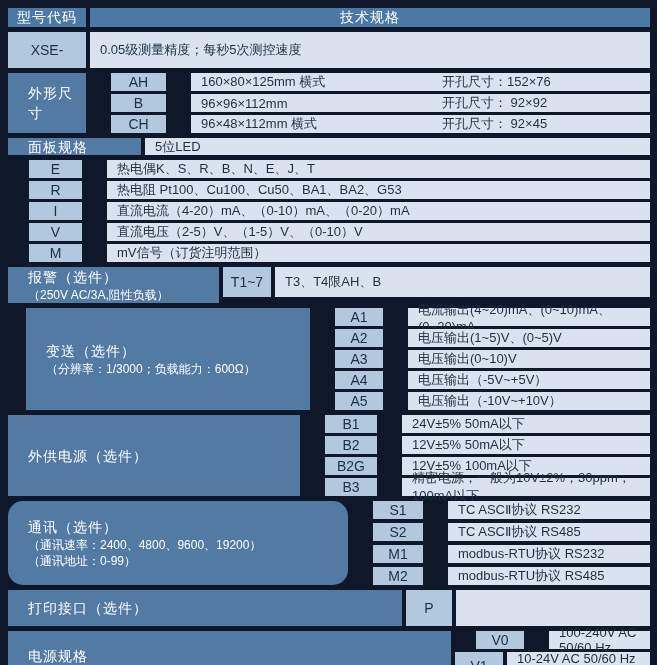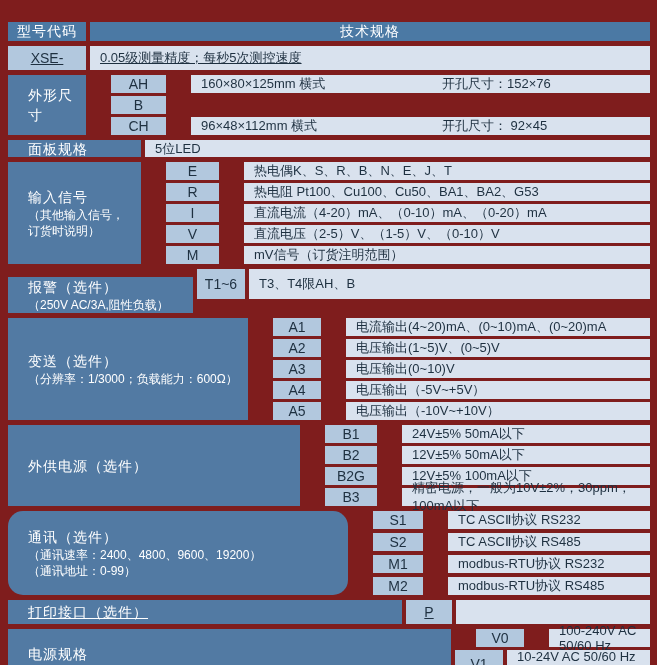--- a/index.html
+++ b/index.html
@@ -5,38 +5,38 @@
   :root{
     --header-bg:#4b79a4;
     --category-bg:#527aa3;
     --code-bg:#b2c8de;
     --desc-bg:#d9e2ee;
     --text-dark:#1e3040;
     --text-light:#ffffff;
   }
   *{box-sizing:border-box;margin:0;padding:0;}
   body{background:#ffffff;font-family:"Liberation Sans","DejaVu Sans",sans-serif;}
-  .page{width:657px;height:665px;background:#7f1d1d;padding:22px 7px 0 8px;overflow:hidden;}
+  .page{width:657px;height:665px;background:#0f172a;padding:8px 7px 0 8px;overflow:hidden;}
   .sec{display:flex;gap:4px;margin-bottom:5px;}
   .hd{background:var(--header-bg);color:var(--text-light);display:flex;align-items:center;justify-content:center;height:19px;font-size:14px;letter-spacing:1px;}
   .cat{background:var(--category-bg);color:var(--text-light);display:flex;flex-direction:column;justify-content:center;padding-left:20px;flex-shrink:0;}
   .cat-main{font-size:14px;line-height:20px;letter-spacing:1px;}
   .cat-note{font-size:12px;line-height:16px;}
   .rows{display:flex;flex-direction:column;gap:3px;flex:1;}
   .row{display:flex;gap:4px;}
   .code{background:var(--code-bg);color:var(--text-dark);display:flex;align-items:center;justify-content:center;font-size:14px;flex-shrink:0;}
   .desc{background:var(--desc-bg);color:var(--text-dark);display:flex;align-items:center;padding-left:10px;flex:1;font-size:13px;position:relative;}
   .desc.two-line{flex-direction:column;align-items:flex-start;justify-content:center;line-height:14px;}
   .extra{position:absolute;left:251px;top:0;height:100%;display:flex;align-items:center;}
   
-  .w78{width:78px;}  .w133{width:133px;} .w188{width:185px;margin-top:8px;} .w240{width:240px;}
+  .w78{width:78px;}  .w133{width:133px;} .w188{width:211px;} .w240{width:284px;margin-left:18px;}
   .w292{width:292px;}.w340{width:340px;border-radius:15px;} .w394{width:394px;} .w443{width:443px;}
   .cw55{width:55px;} .cw53{width:53px;}  .cw48{width:48px;}  .cw52{width:52px;}
   .cw50{width:50px;} .cw46{width:46px;}
-  .h17{height:17px;} .h18{height:18px;margin-left:21px;}  .h20{height:24px;text-decoration:underline;}  .h28{height:28px;} .h30{height:30px;}
+  .h17{height:17px;} .h18{height:18px;margin-left:21px;}  .h20{height:36px;}  .h28{height:28px;} .h30{height:30px;}
 </style>
 </head>
 <body>
 
 <div class="page">
 
   <div class="sec">
     <div class="hd w78">型号代码</div>
     <div class="hd" style="flex:1">技术规格</div>
   </div>
@@ -53,44 +53,43 @@
     <div class="rows">
       <div class="row">
         <div class="code cw55 h18">AH</div>
         <div class="desc h18">
           <span>160×80×125mm 横式</span>
           <span class="extra">开孔尺寸：152×76</span>
         </div>
       </div>
       <div class="row">
         <div class="code cw55 h18">B</div>
+        <div class="desc h18">
+          <span>96×96×112mm</span>
+          <span class="extra">开孔尺寸： 92×92</span>
+        </div>
       </div>
       <div class="row">
         <div class="code cw55 h18">CH</div>
         <div class="desc h18">
           <span>96×48×112mm 横式</span>
           <span class="extra">开孔尺寸： 92×45</span>
         </div>
       </div>
     </div>
   </div>
 
   <div class="sec">
     <div class="cat w133 h17">
       <span class="cat-main">面板规格</span>
     </div>
     <div class="desc h17">5位LED</div>
   </div>
 
   <div class="sec">
-    <div class="cat w133">
-      <span class="cat-main">输入信号</span>
-      <span class="cat-note">（其他输入信号，</span>
-      <span class="cat-note">订货时说明）</span>
-    </div>
     <div class="rows">
       <div class="row">
         <div class="code cw53 h18">E</div>
         <div class="desc h18">热电偶K、S、R、B、N、E、J、T</div>
       </div>
       <div class="row">
         <div class="code cw53 h18">R</div>
         <div class="desc h18">热电阻 Pt100、Cu100、Cu50、BA1、BA2、G53</div>
       </div>
       <div class="row">
@@ -108,21 +107,21 @@
     </div>
   </div>
 
   <div class="sec">
     <div class="cat w188">
       <span class="cat-main">报警（选件）</span>
       <span class="cat-note">（250V AC/3A,阻性负载）</span>
     </div>
     <div class="rows">
       <div class="row">
-        <div class="code cw48 h30">T1~6</div>
+        <div class="code cw48 h30">T1~7</div>
         <div class="desc h30">T3、T4限AH、B</div>
       </div>
     </div>
   </div>
 
   <div class="sec">
     <div class="cat w240">
       <span class="cat-main">变送（选件）</span>
       <span class="cat-note">（分辨率：1/3000；负载能力：600Ω）</span>
     </div>

